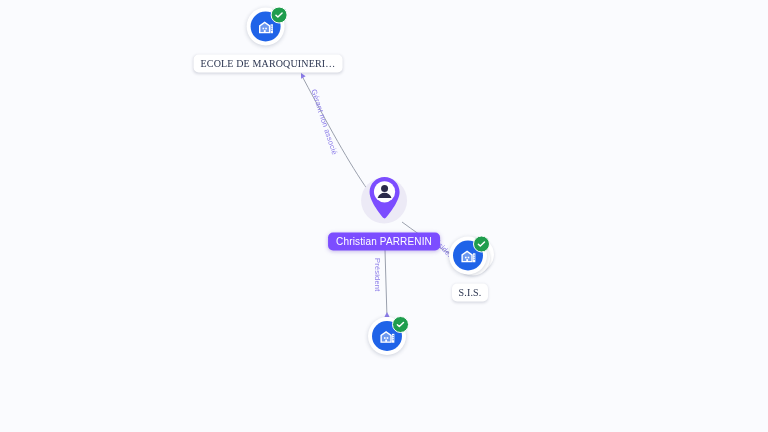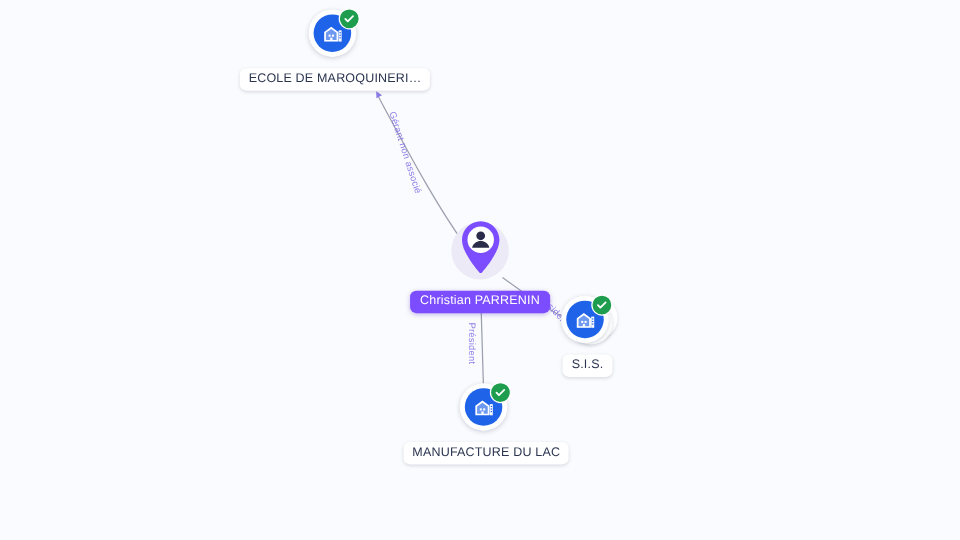--- a/index.html
+++ b/index.html
@@ -27,20 +27,21 @@
     height: 432px;
   }
 
   
   .node {
     position: absolute;
     transform: translate(-50%, -50%);
     display: flex;
     flex-direction: column;
     align-items: center;
+    font-family: Liberation Serif, serif;
   }
   .node-art {
     position: relative;
     width: 46px;
     height: 46px;
   }
 
   
   .stack-c {
     position: absolute;
@@ -248,21 +249,20 @@
               <rect x="19.3" y="13" width="1.5" height="1.4" fill="#1f63e8"></rect>
               <rect x="19.3" y="15.9" width="1.5" height="1.4" fill="#1f63e8"></rect>
             </svg>
           </div>
           <div class="verified" style="background: rgb(31, 157, 78);">
             <svg width="9" height="9" viewBox="0 0 12 12" aria-hidden="true">
               <path d="M1.8 6.2 4.4 8.8 10 3.2" fill="none" stroke="#ffffff" stroke-width="1.9" stroke-linecap="round" stroke-linejoin="round"></path>
             </svg>
           </div>
         </div>
-        <div class="label">MANUFACTURE DU LAC</div>
       </div>
       <div class="person-node" style="left: 384px; top: 212px;">
         <div class="person-art">
           <div class="person-glow"></div>
           <div class="pin">
             <svg width="33" height="45" viewBox="0 0 33 45" aria-hidden="true">
               <path d="M16.5 1.4C8.2 1.4 1.5 8.1 1.5 16.4c0 9.9 12.4 24.3 14.1 26.2.5.5 1.3.5 1.8 0 1.7-1.9 14.1-16.3 14.1-26.2 0-8.3-6.7-15-15-15z" fill="#7c4dff"></path>
               <circle cx="16.5" cy="16.3" r="10.6" fill="#ffffff"></circle>
               <circle cx="16.5" cy="13.1" r="3.5" fill="#2b2b4a"></circle>
               <path d="M9.6 22.6c.9-3.4 3.7-5.3 6.9-5.3s6 1.9 6.9 5.3z" fill="#2b2b4a"></path>

